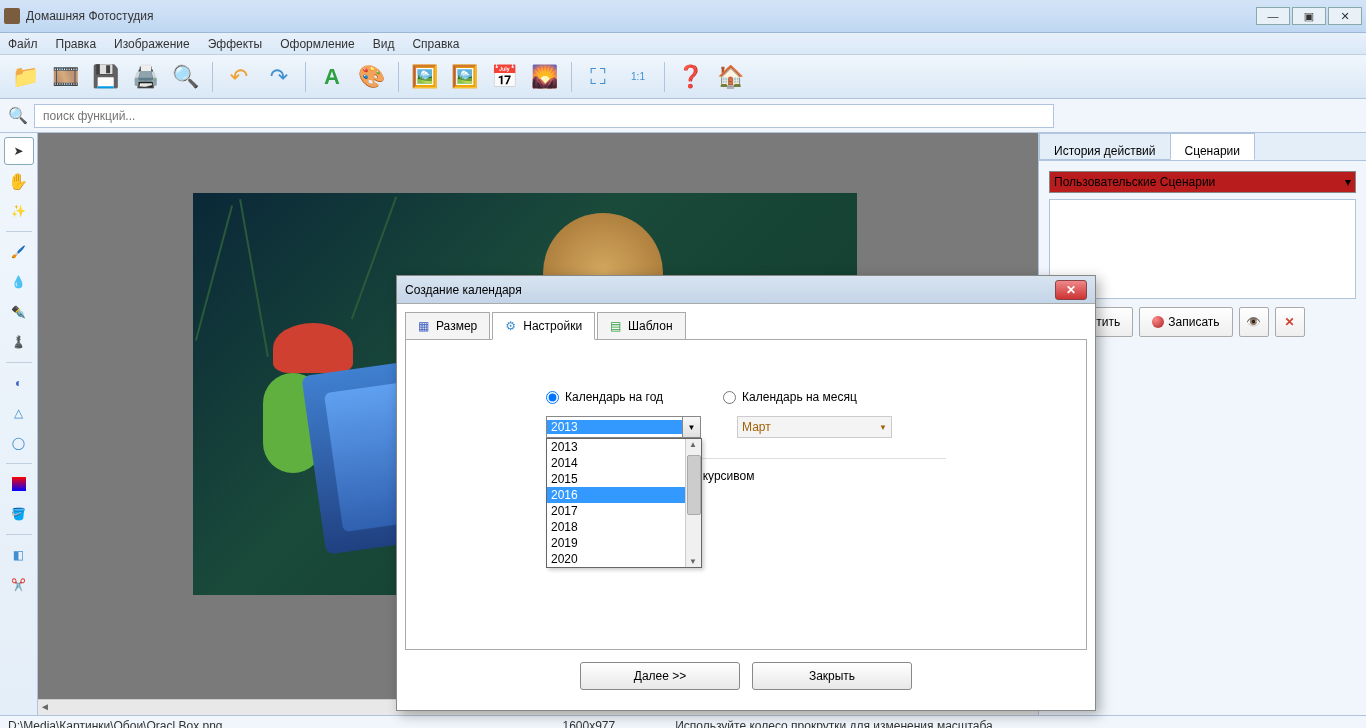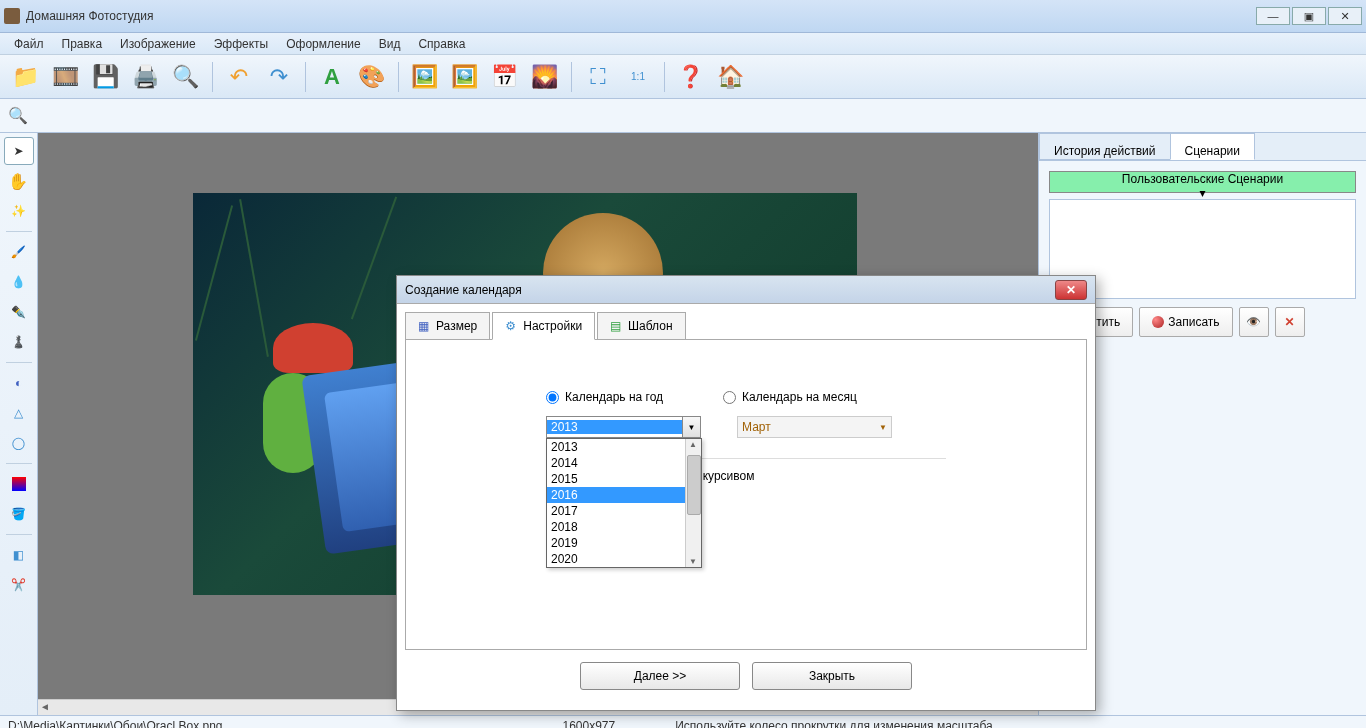--- a/index.html
+++ b/index.html
@@ -8,21 +8,21 @@
 
 .titlebar { height: 26px; background: linear-gradient(#d4e4f7, #bfd7f2); display: flex; align-items: center; padding: 16px 4px; border-bottom: 1px solid #a0b8d8; }
 .titlebar-icon { width: 16px; height: 16px; margin-right: 6px; background: #7a5c3e; border-radius: 2px; }
 .titlebar-title { flex: 0 0 auto; color: #333; }
 .titlebar-spacer { flex: 1; }
 .window-controls { display: flex; gap: 2px; }
 .window-btn { width: 34px; height: 18px; border: 1px solid #8aa; background: #e8f0f8; display: flex; align-items: center; justify-content: center; font-size: 11px; color: #333; }
 .window-btn.close { background: #e8f0f8; }
 
 
-.menubar { height: 22px; background: linear-gradient(#e8f1fb, #d9e8f7); display: flex; align-items: center; padding: 0 6px; gap: 2px; border-bottom: 1px solid #c0d0e0; }
+.menubar { height: 22px; background: linear-gradient(#e8f1fb, #d9e8f7); display: flex; align-items: center; padding: 0 0; gap: 2px; border-bottom: 1px solid #c0d0e0; }
 .menu-item { padding: 2px 8px; color: #333; cursor: pointer; }
 
 
 .toolbar { height: 44px; background: linear-gradient(#f0f6fc, #dae8f6); display: flex; align-items: center; padding: 0 8px; gap: 4px; border-bottom: 1px solid #b0c4de; }
 .tb-btn { width: 36px; height: 36px; display: flex; align-items: center; justify-content: center; border-radius: 3px; cursor: pointer; }
 .tb-sep { width: 1px; height: 30px; background: #b0c4de; margin: 0 4px; }
 .tb-icon { font-size: 22px; }
 
 
 .searchbar { height: 34px; background: #f0f6fc; display: flex; align-items: center; padding: 0 8px; gap: 6px; border-bottom: 1px solid #b0c4de; }
@@ -40,21 +40,21 @@
 .canvas-img { position: absolute; left: 155px; top: 60px; width: 664px; height: 402px; background: linear-gradient(135deg, #0a2838 0%, #1a4a3a 40%, #0f3828 100%); }
 .canvas-scrollbar-h { position: absolute; bottom: 0; left: 0; right: 0; height: 16px; background: #e8e8e8; border-top: 1px solid #ccc; }
 .canvas-scrollbar-h::after { content: '◄'; position: absolute; left: 2px; top: 1px; font-size: 10px; color: #666; }
 
 
 .right-panel { width: 328px; background: #f0f6fc; border-left: 1px solid #b0c4de; display: flex; flex-direction: column; }
 .rp-tabs { height: 28px; display: flex; background: #e4eef8; border-bottom: 1px solid #b0c4de; }
 .rp-tab { padding: 10px 14px; border: 1px solid #b0c4de; background: #e4eef8; cursor: pointer; margin-right: -1px; }
 .rp-tab.active { background: #fff; border-bottom: 1px solid #fff; }
 .rp-content { padding: 10px; flex: 1; }
-.rp-dropdown { width: 100%; height: 22px; border: 1px solid #888; background: #86efac; padding: 0 4px; display: flex; align-items: center; justify-content: space-between; flex-direction: column; }
+.rp-dropdown { width: 100%; height: 22px; border: 1px solid #888; background: #b91c1c; padding: 0 4px; display: flex; align-items: center; justify-content: space-between; }
 .rp-list { margin-top: 6px; height: 100px; border: 1px solid #b0c4de; background: #fff; }
 .rp-buttons { display: flex; gap: 6px; margin-top: 8px; align-items: center; }
 .rp-btn { height: 30px; padding: 0 12px; border: 1px solid #aaa; background: linear-gradient(#fff, #eee); border-radius: 2px; cursor: pointer; display: flex; align-items: center; gap: 4px; }
 .rp-btn-icon { width: 30px; padding: 0; justify-content: center; }
 .rp-btn .dot { width: 12px; height: 12px; border-radius: 50%; }
 .dot.green { background: radial-gradient(circle at 30% 30%, #8f8, #2a2); }
 .dot.red { background: radial-gradient(circle at 30% 30%, #f88, #a22); }
 
 
 .statusbar { height: 20px; background: #f0f6fc; border-top: 1px solid #b0c4de; display: flex; align-items: center; padding: 0 8px; gap: 60px; color: #333; font-size: 11px; }
@@ -180,20 +180,21 @@
   <div class="tb-btn">
       <span class="tb-icon" style="color:#4090d0">❓</span>
     </div>
   <div class="tb-btn">
       <span class="tb-icon" style="color:#e0a030">🏠</span>
     </div>
 </div>
 
 <div class="searchbar">
   <span class="search-icon">🔍</span>
+  <input class="search-input" placeholder="поиск функций..." style="">
 </div>
 
 <div class="main">
 
   <div class="tool-palette">
     <div class="palette-tool active">
         <span style="color:#333">➤</span>
       </div>
     <div class="palette-tool">✋</div>
     <div class="palette-tool">

